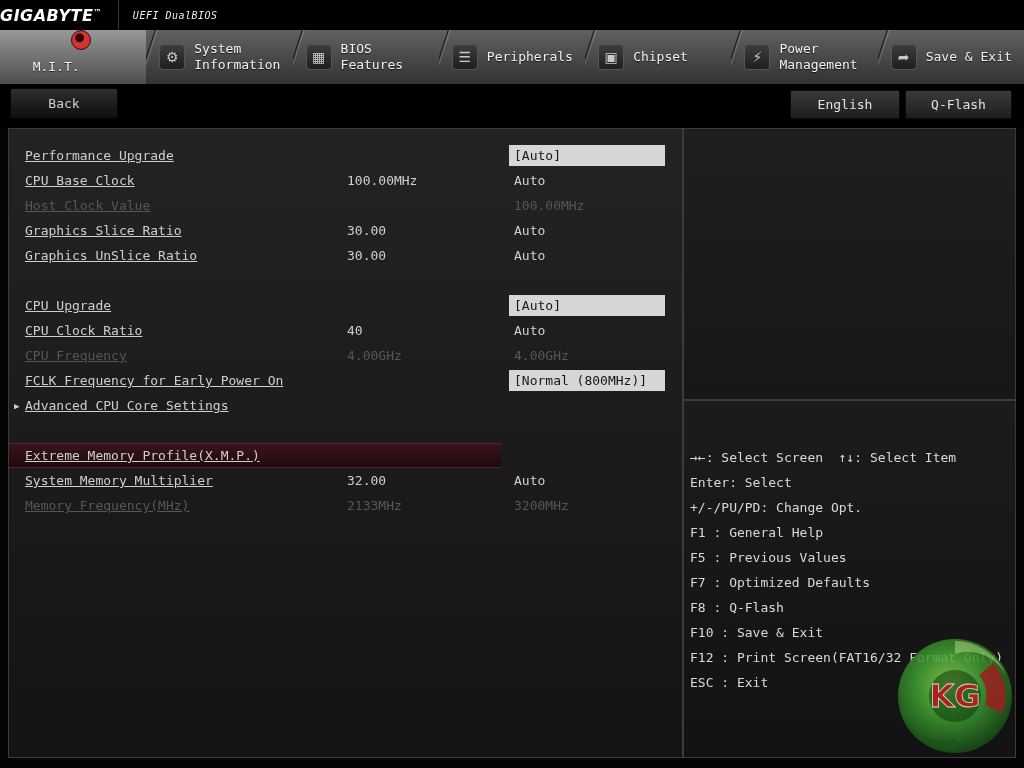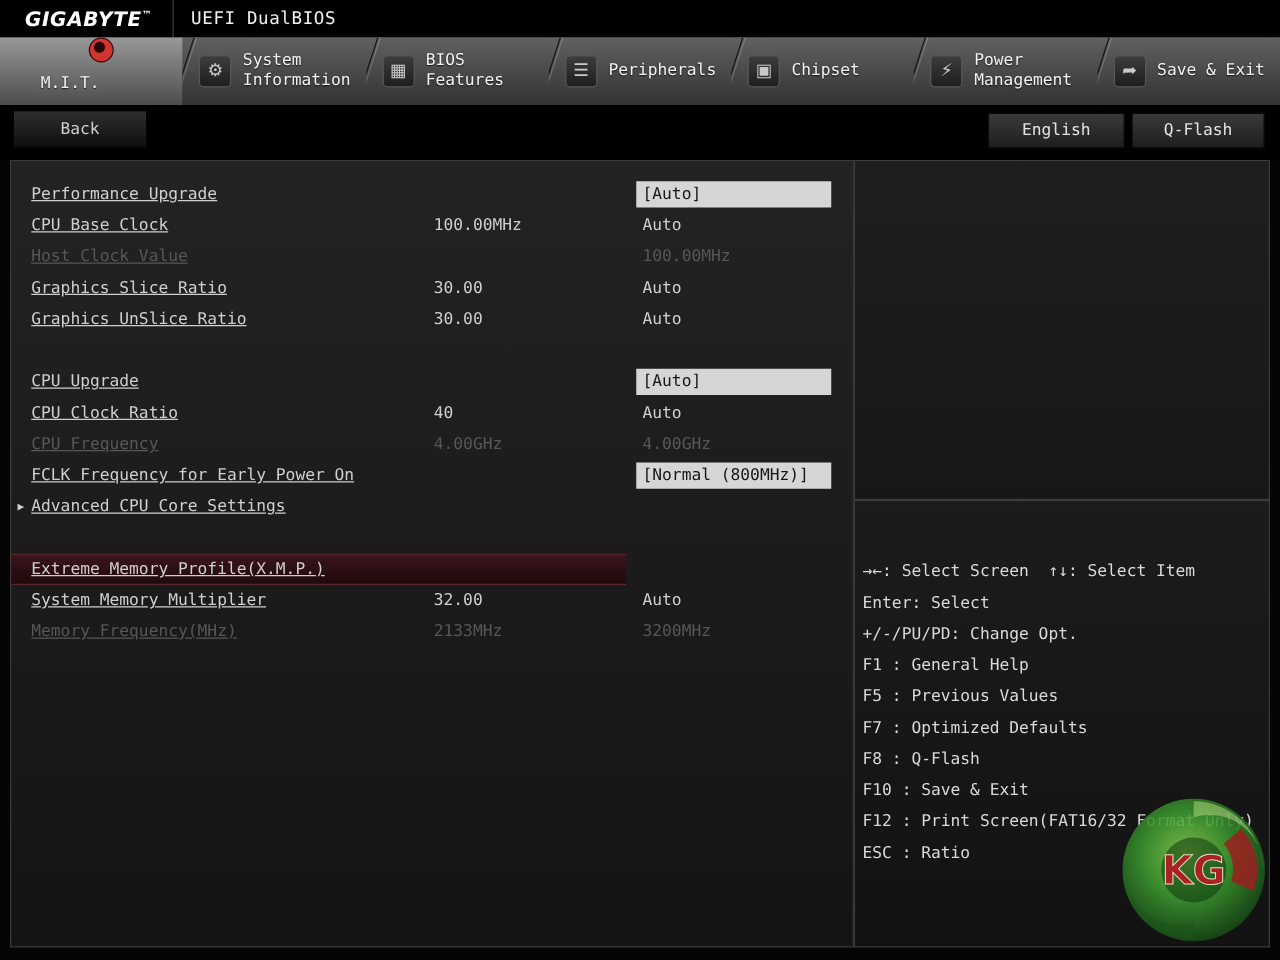--- a/index.html
+++ b/index.html
@@ -3,24 +3,24 @@
 <meta charset="utf-8">
 <style>
   html,body{margin:0;padding:0;background:#000;}
   .screen{position:relative;width:1024px;height:768px;background:#050505;overflow:hidden;
           font-family:"DejaVu Sans Mono","Liberation Mono",monospace;}
 
   
   .topbar{position:absolute;left:0;top:0;width:100%;height:30px;background:#000;
           display:flex;align-items:center;}
   .brand{font-family:"DejaVu Sans","Liberation Sans",sans-serif;font-weight:bold;font-style:italic;
-         color:#fff;font-size:16px;letter-spacing:.5px;padding-left:20px;}
+         color:#fff;font-size:16px;letter-spacing:.5px;}
   .brand sup{font-size:8px;font-style:normal;vertical-align:super;}
   .topbar-divider{width:1px;height:30px;background:#3a3a3a;margin-left:16px;}
-  .topbar-title{color:#f0f0f0;font-size:14px;padding-left:14px;letter-spacing:.5px;}
+  .topbar-title{color:#f0f0f0;font-size:10px;padding-left:14px;letter-spacing:.5px;font-style:italic;}
 
   
   .tabbar{position:absolute;left:0;top:30px;width:100%;height:54px;display:flex;
           background:linear-gradient(180deg,#646464,#313131);}
   .tab{position:relative;flex:1 1 0;display:flex;align-items:center;gap:9px;padding-left:13px;
        background:linear-gradient(180deg,#616161,#323232);cursor:default;overflow:hidden;}
   .tab.active{background:linear-gradient(180deg,#989898,#4d4d4d);flex-direction:column;}
   .tab + .tab::before{content:"";position:absolute;left:0px;top:-4px;bottom:-4px;width:1px;
        background:#141414;transform:skewX(-18deg);}
   .tab + .tab::after{content:"";position:absolute;left:2px;top:-4px;bottom:-4px;width:1px;
@@ -248,21 +248,21 @@
       <div class="help-lines">
           <div class="help-line">→←: Select Screen  ↑↓: Select Item</div>
           <div class="help-line">Enter: Select</div>
           <div class="help-line">+/-/PU/PD: Change Opt.</div>
           <div class="help-line">F1 : General Help</div>
           <div class="help-line">F5 : Previous Values</div>
           <div class="help-line">F7 : Optimized Defaults</div>
           <div class="help-line">F8 : Q-Flash</div>
           <div class="help-line">F10 : Save &amp; Exit</div>
           <div class="help-line">F12 : Print Screen(FAT16/32 Format Only)</div>
-          <div class="help-line">ESC : Ratio</div>
+          <div class="help-line">ESC : Exit</div>
         </div>
     </div>
 
     <div class="watermark">
       <svg width="124" height="124" viewBox="0 0 124 124">
         <defs>
           <radialGradient id="kgGreen" cx="45%" cy="40%" r="65%">
             <stop offset="0%" stop-color="#8fd052"></stop>
             <stop offset="45%" stop-color="#3f9b32"></stop>
             <stop offset="100%" stop-color="#123f12"></stop>

